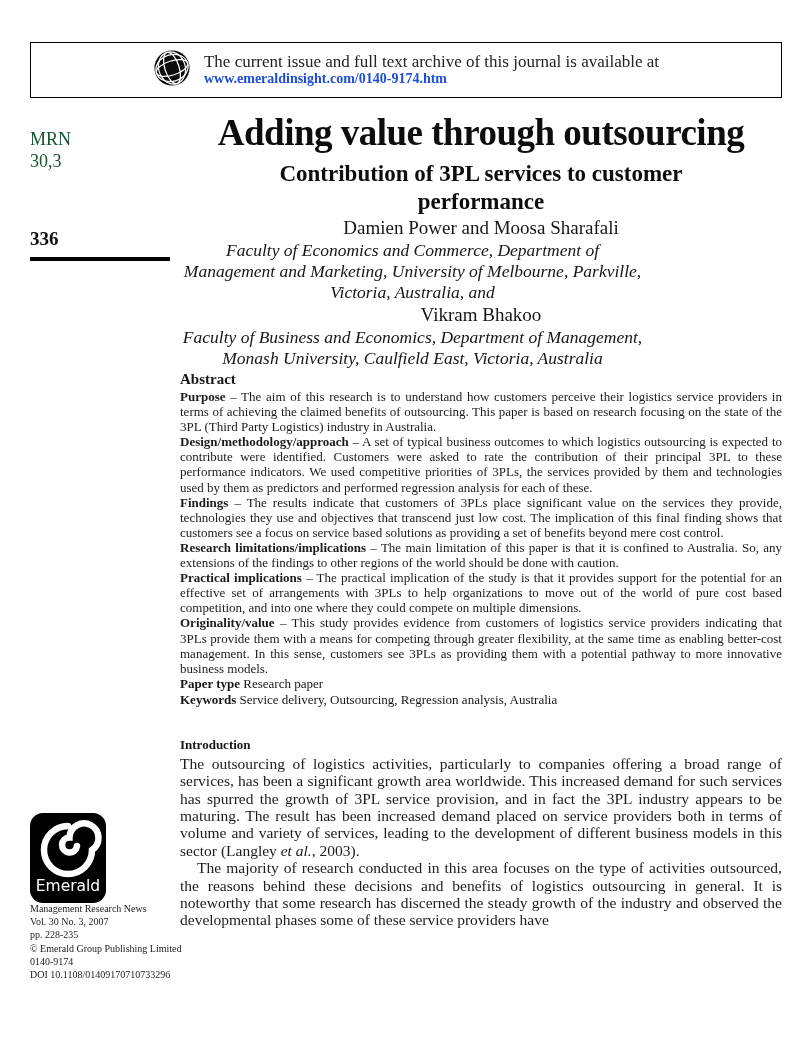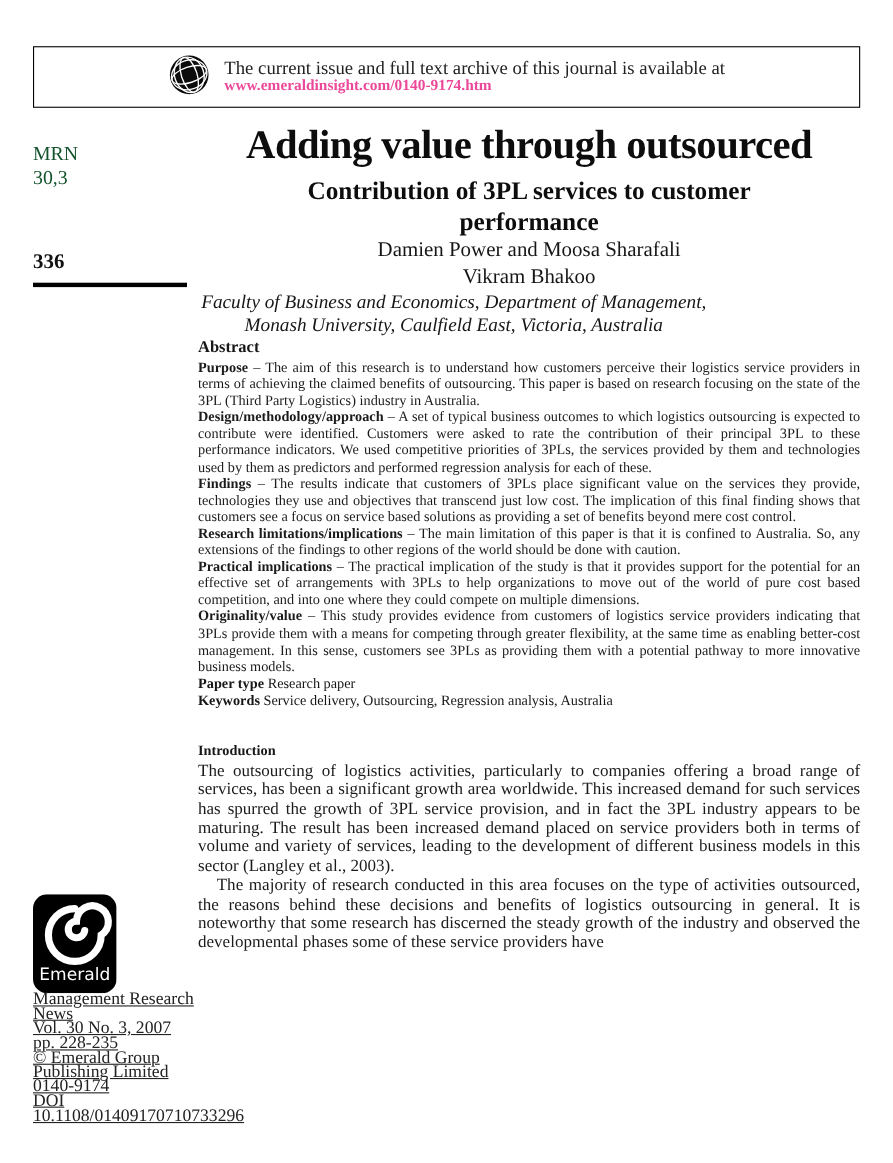--- a/index.html
+++ b/index.html
@@ -20,30 +20,30 @@
     left: 30px; top: 42px;
     width: 752px; height: 56px;
     border: 1px solid #000;
     display: flex;
     align-items: center;
     justify-content: center;
     gap: 13px;
   }
   .banner-text { text-align: left; }
   .banner-line1 { font-size: 17px; line-height: 17px; color: #222; }
-  .banner-line2 { font-size: 14px; line-height: 18px; font-weight: bold; color: #ec4899; }
+  .banner-line2 { font-size: 14px; line-height: 18px; font-weight: bold; color: #1d4ed8; }
 
   
   .sidebar { position: absolute; left: 30px; top: 0; width: 150px; height: 1057px; }
   .journal-code { position: absolute; top: 128px; left: 0; font-size: 18px; line-height: 22px; color: #14532d; }
   .page-number { position: absolute; top: 228px; left: 0; font-size: 19px; font-weight: bold; color: #111; }
   .page-number-rule { position: absolute; top: 257px; left: 0; width: 140px; height: 4px; background: #000; }
   .emerald-logo { position: absolute; top: 813px; left: 0; width: 76px; height: 98px; }
   .emerald-logo svg { display: block; }
-  .imprint { position: absolute; top: 902px; left: 0; width: 152px; font-size: 16px; line-height: 13.2px; color: #222; text-decoration: underline; }
+  .imprint { position: absolute; top: 902px; left: 0; width: 152px; font-size: 10px; line-height: 13.2px; color: #222; }
 
   
   .main { position: absolute; left: 180px; top: 112px; width: 602px; }
   .main p { margin: 0; }
 
   .article-title {
     margin: 0; font-size: 37px; line-height: 42px; font-weight: bold;
     text-align: center; color: #0d0d0d; letter-spacing: -0.5px;
   }
   .article-subtitle {
@@ -59,21 +59,21 @@
 
   .abstract { margin-top: 0; }
   .abstract-heading { font-size: 15px; font-weight: bold; line-height: 20px; }
   .abs-p { font-size: 13px; line-height: 15.1px; text-align: justify; color: #1b1b1b; }
   .kv-line { margin-top: 5px; font-size: 13px; line-height: 16px; }
   .kv-line b { font-weight: bold; }
 
   .intro-heading { margin-top: 27px; font-size: 13px; font-weight: bold; line-height: 20px; }
   .body-p { font-size: 15.5px; line-height: 17.4px; text-align: justify; color: #1b1b1b; }
   .body-p.indented { text-indent: 17px; }
-  .italic { }
+  .italic { font-style: italic; }
 </style>
 </head>
 <body>
 
 <div class="page">
 
   <div class="banner">
     <span>
       <svg viewBox="0 0 40 40" width="38" height="38" aria-hidden="true">
         <circle cx="20" cy="20" r="18.5" fill="#0c0c0c"></circle>
@@ -111,24 +111,25 @@
         <div>Management Research News</div>
         <div>Vol. 30 No. 3, 2007</div>
         <div>pp. 228-235</div>
         <div>© Emerald Group Publishing Limited</div>
         <div>0140-9174</div>
         <div>DOI 10.1108/01409170710733296</div>
       </div>
   </div>
 
   <div class="main">
-    <h1 class="article-title">Adding value through outsourced</h1>
+    <h1 class="article-title">Adding value through outsourcing</h1>
     <h2 class="article-subtitle">Contribution of 3PL services to customer performance</h2>
 
     <p class="author-line">Damien Power and Moosa Sharafali</p>
+    <p class="affiliation">Faculty of Economics and Commerce, Department of Management and Marketing, University of Melbourne, Parkville, Victoria, Australia, and</p>
     <p class="author-line second">Vikram Bhakoo</p>
     <p class="affiliation">Faculty of Business and Economics, Department of Management, Monash University, Caulfield East, Victoria, Australia</p>
 
     <div class="abstract">
       <div class="abstract-heading">Abstract</div>
       <div id="abstract-sections">
           <p class="abs-p"><b>Purpose</b> – The aim of this research is to understand how customers perceive their logistics service providers in terms of achieving the claimed benefits of outsourcing. This paper is based on research focusing on the state of the 3PL (Third Party Logistics) industry in Australia.</p>
           <p class="abs-p"><b>Design/methodology/approach</b> – A set of typical business outcomes to which logistics outsourcing is expected to contribute were identified. Customers were asked to rate the contribution of their principal 3PL to these performance indicators. We used competitive priorities of 3PLs, the services provided by them and technologies used by them as predictors and performed regression analysis for each of these.</p>
           <p class="abs-p"><b>Findings</b> – The results indicate that customers of 3PLs place significant value on the services they provide, technologies they use and objectives that transcend just low cost. The implication of this final finding shows that customers see a focus on service based solutions as providing a set of benefits beyond mere cost control.</p>
           <p class="abs-p"><b>Research limitations/implications</b> – The main limitation of this paper is that it is confined to Australia. So, any extensions of the findings to other regions of the world should be done with caution.</p>

